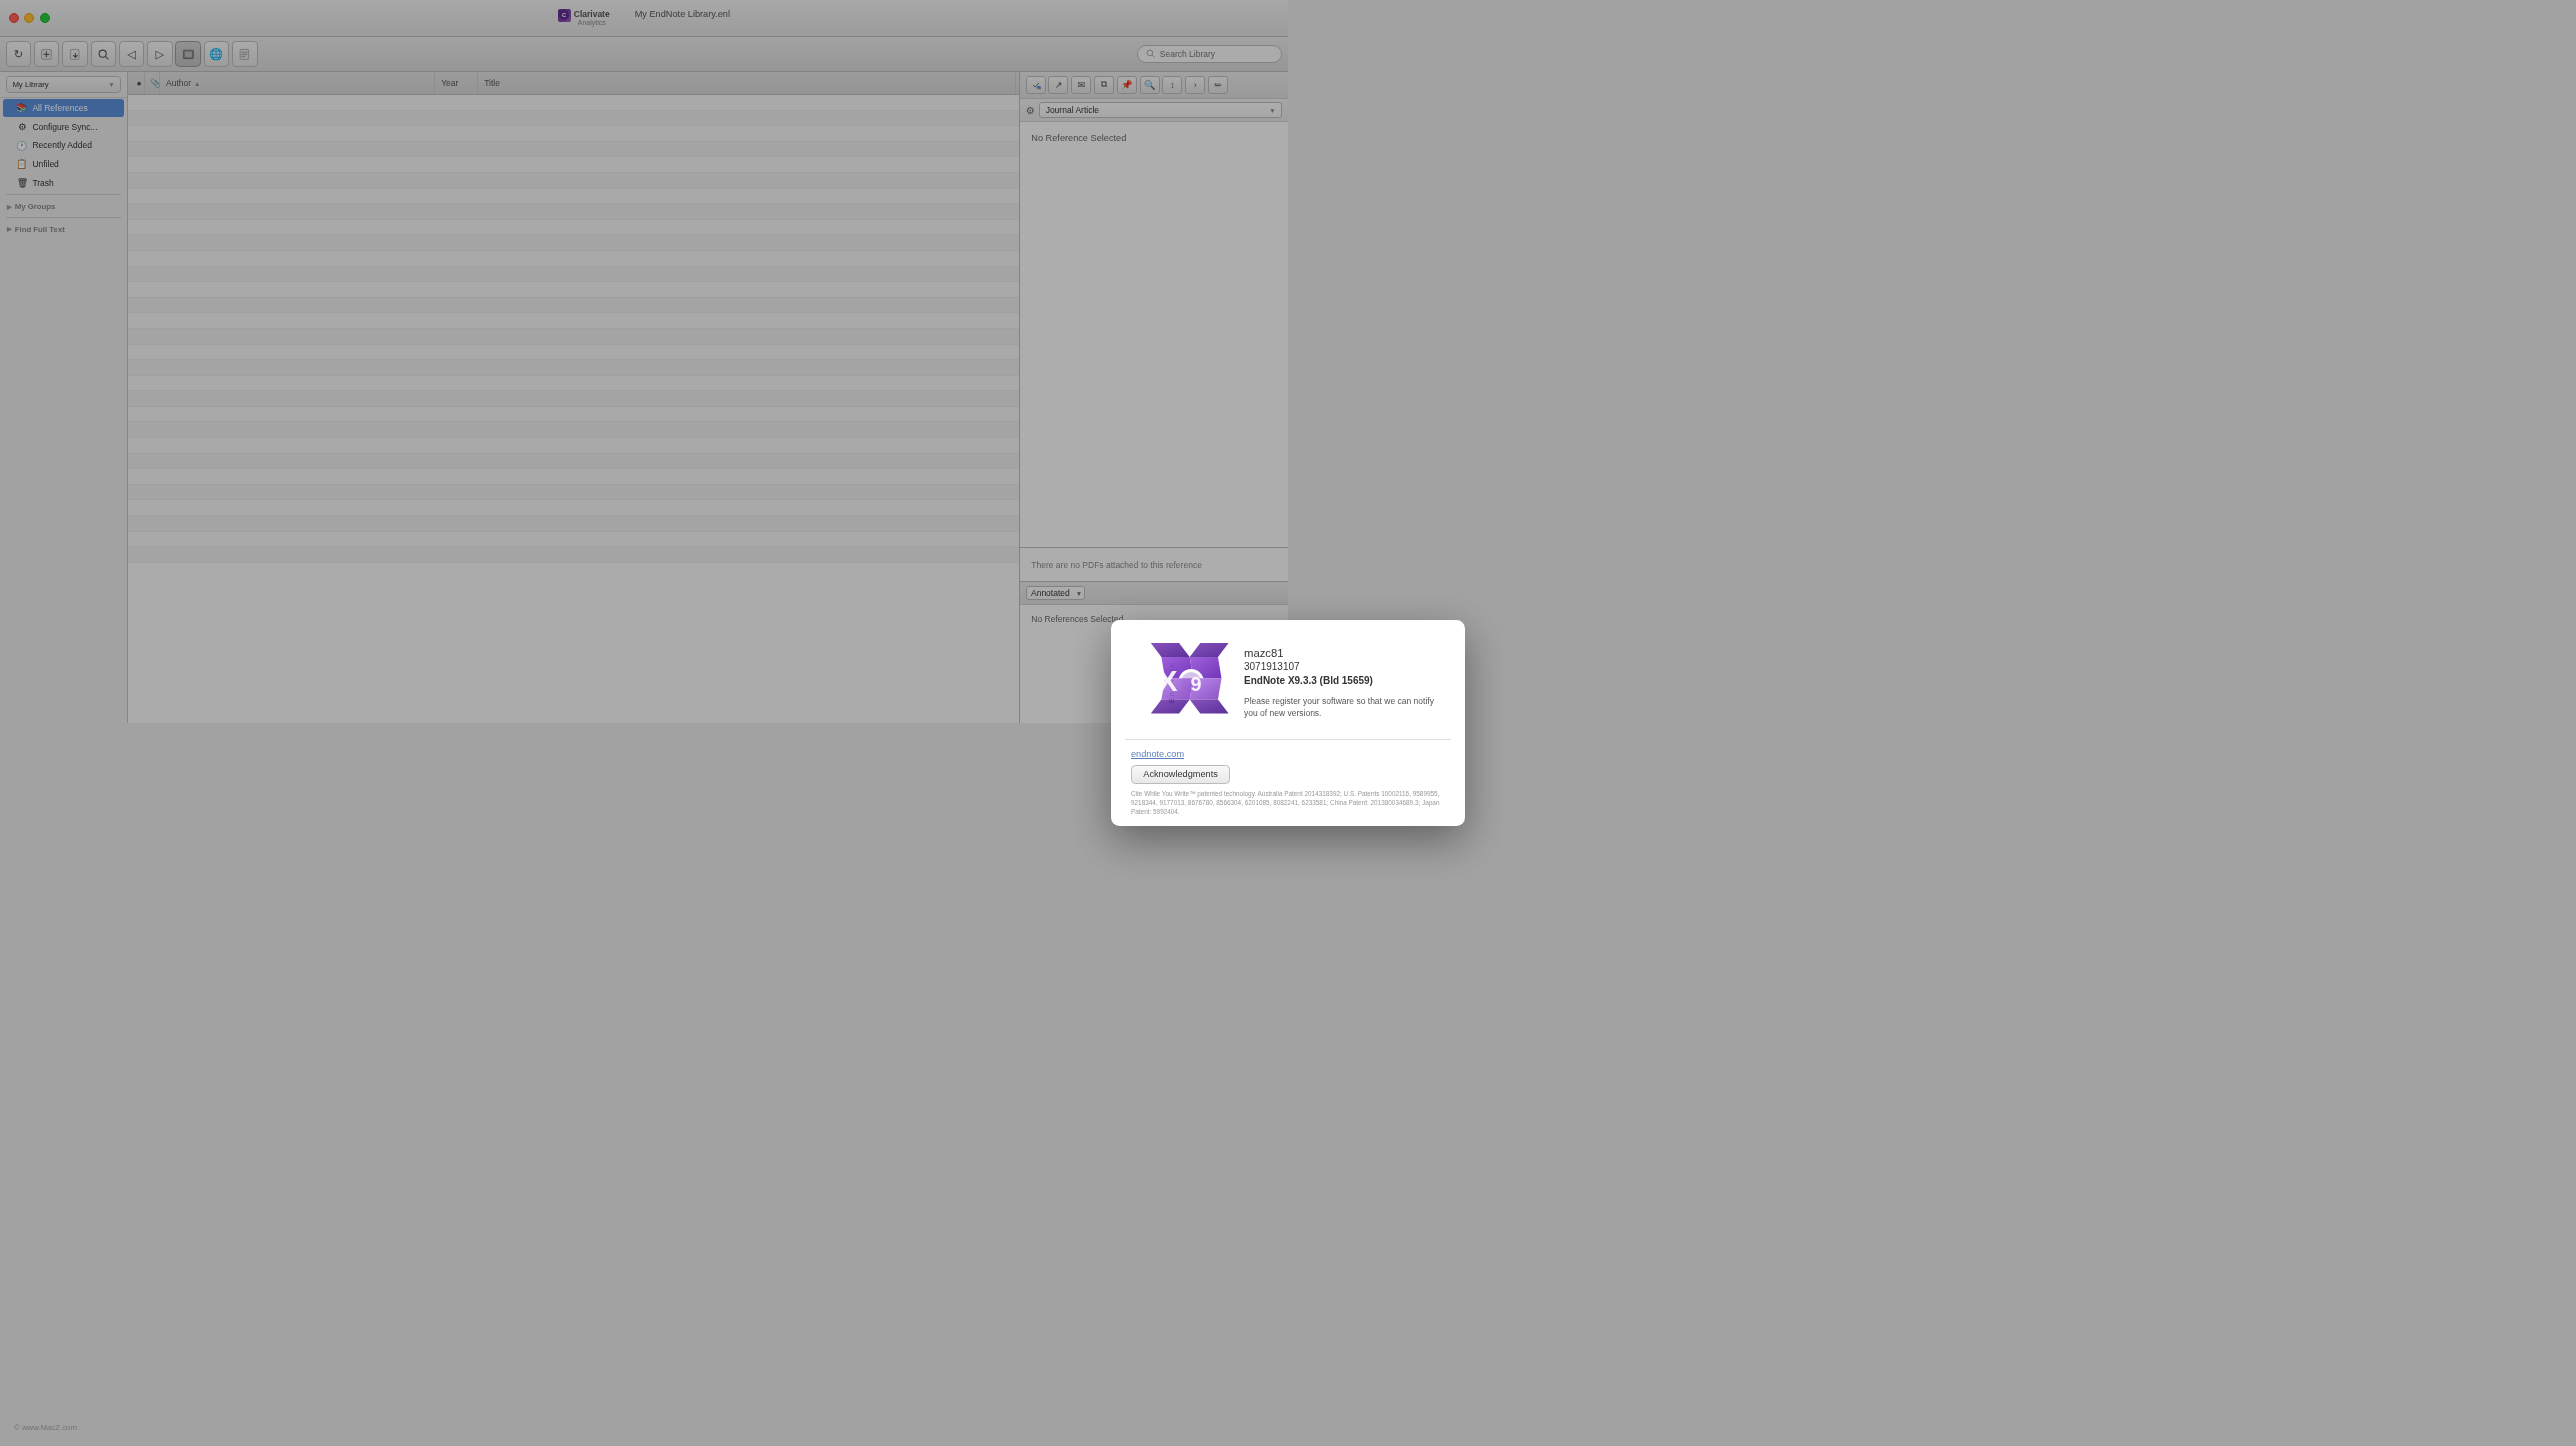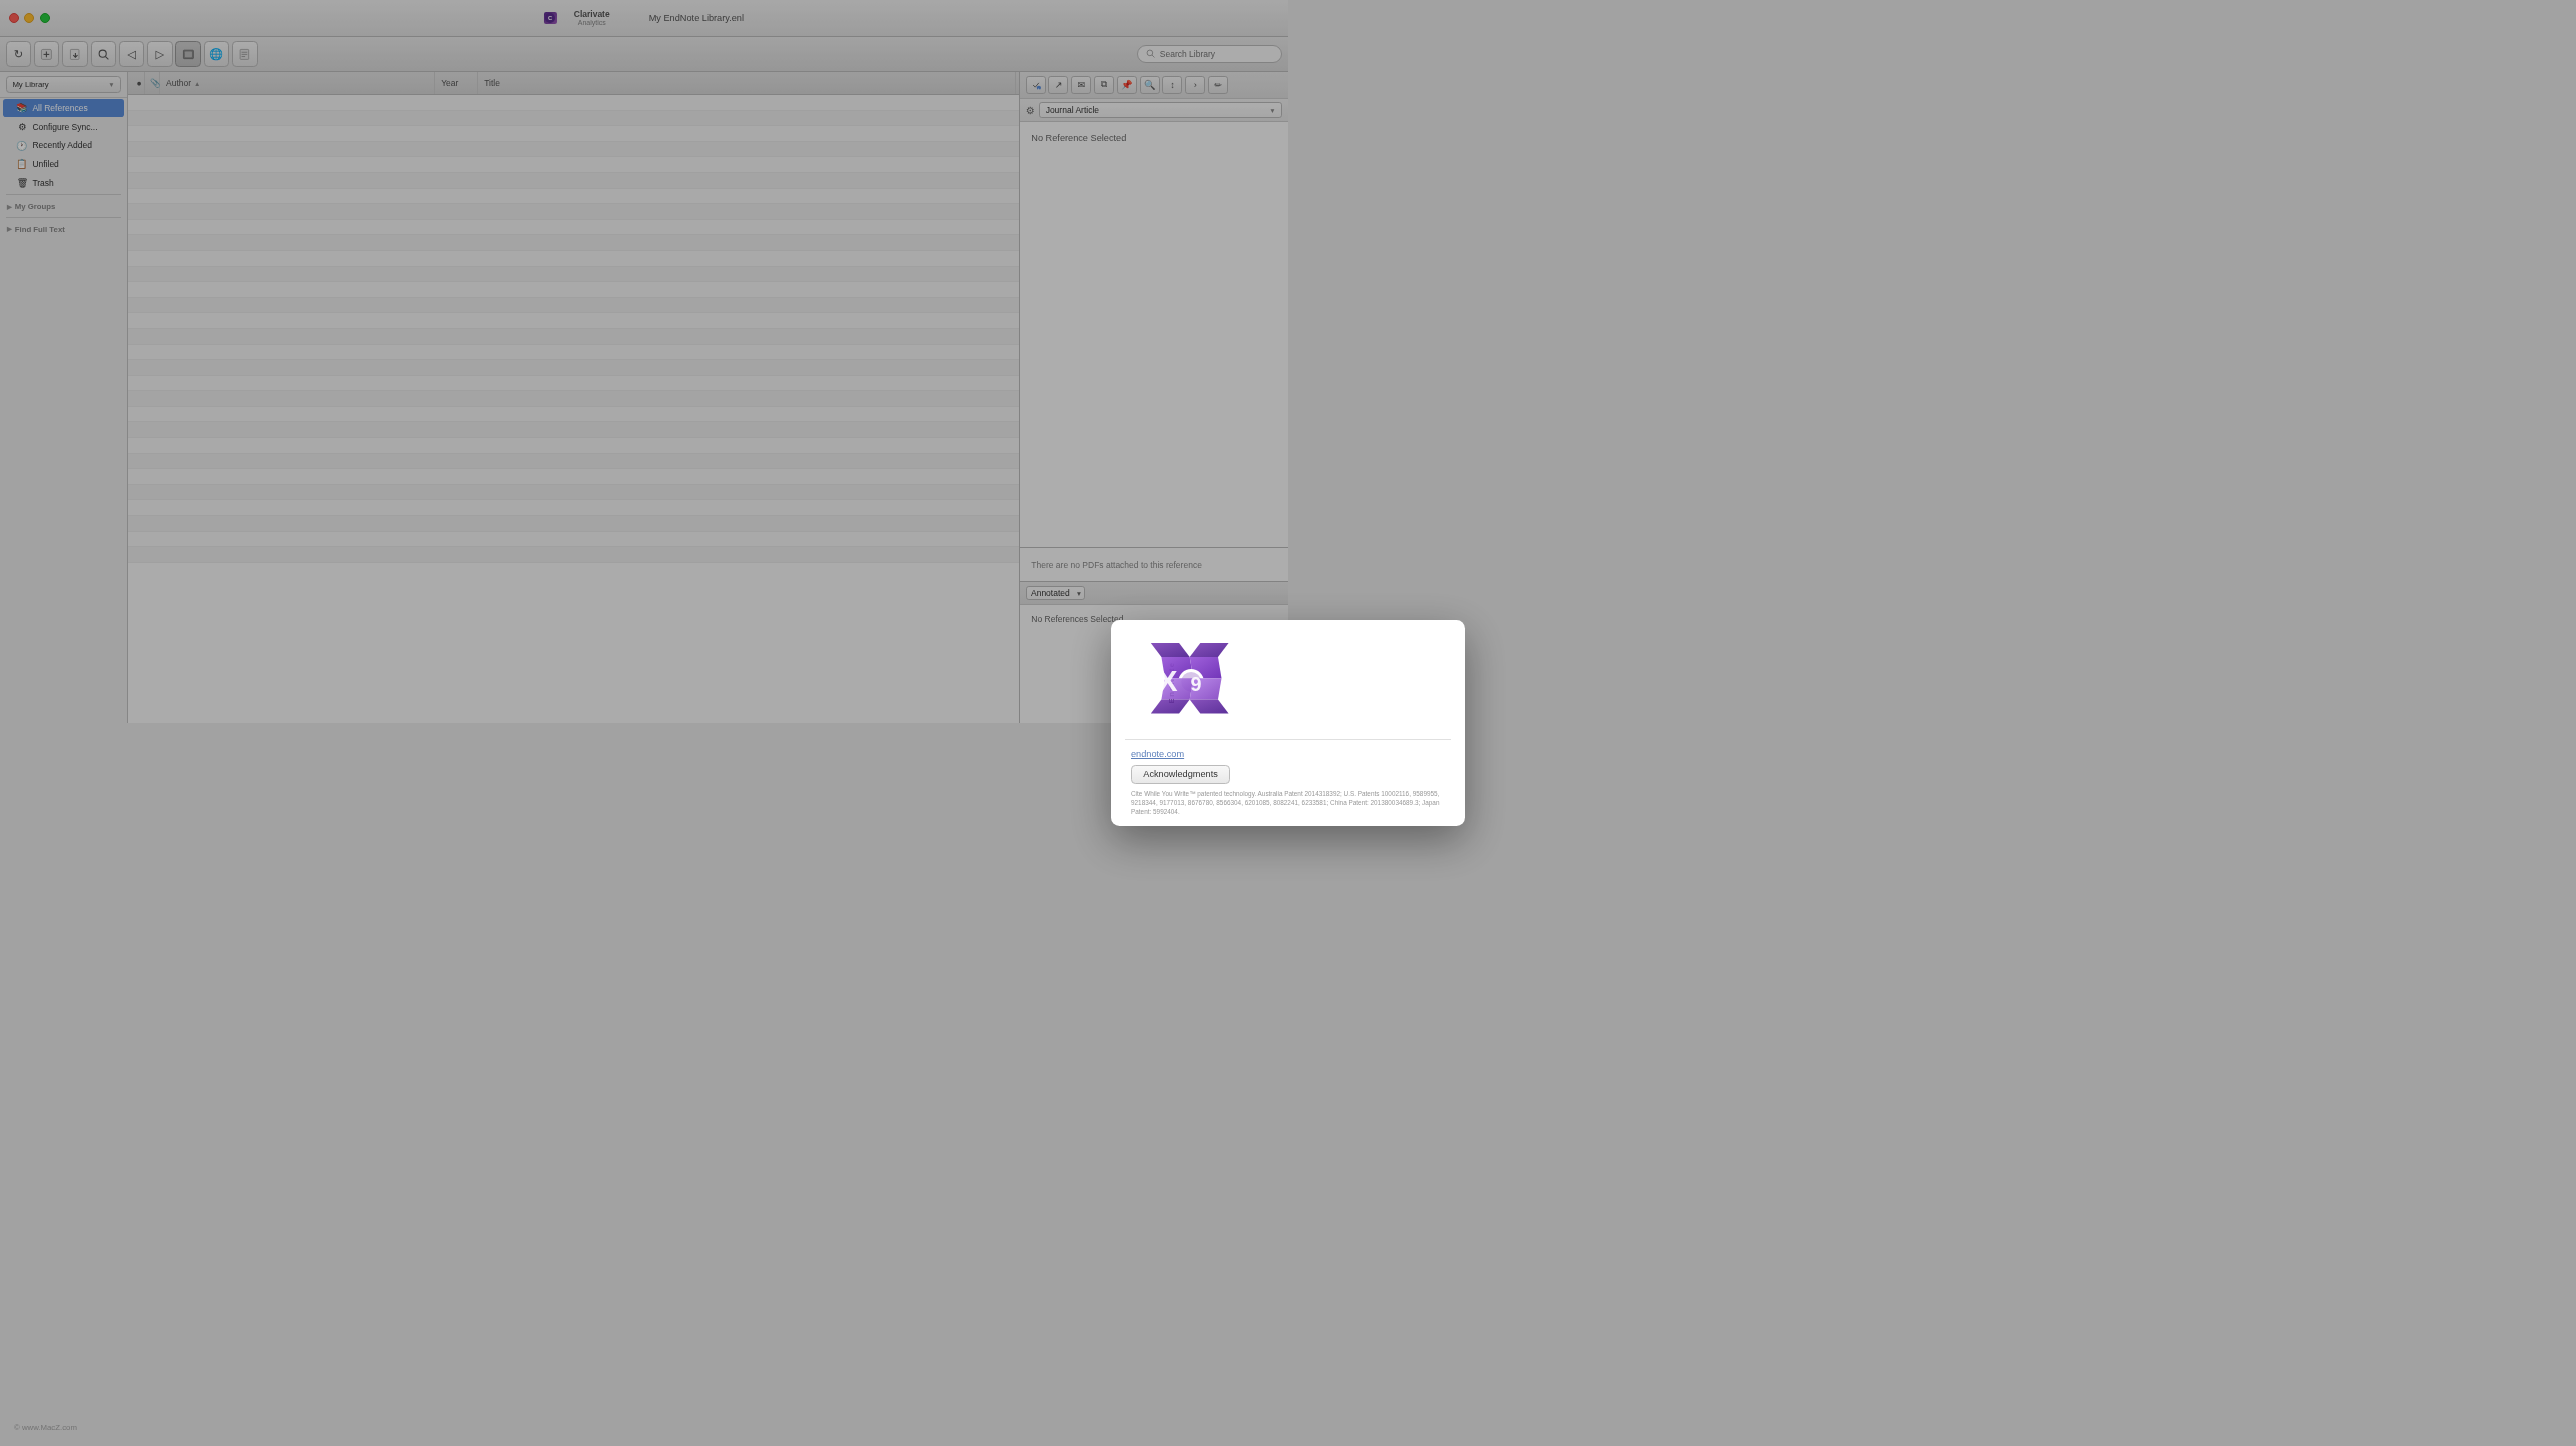--- a/index.html
+++ b/index.html
@@ -36,22 +36,22 @@
     }
     .tl-red { background: #ff5f57; border: 0.7px solid #e0443e; }
     .tl-yellow { background: #ffbd2e; border: 0.7px solid #dea123; }
     .tl-green { background: #28c940; border: 0.7px solid #1aab29; }
 
     .window-title {
       position: absolute;
       left: 50%;
       transform: translateX(-50%);
       display: flex;
-      align-items: center;
-      gap: 17px;
+      align-items: flex-start;
+      gap: 3px;
       font-size: 9.2px;
       color: #333;
       font-weight: 500;
     }
     .clarivate-logo {
       width: 12.8px;
       height: 12.8px;
       background: linear-gradient(135deg, #5b2d8e, #9b59b6);
       border-radius: 2.1px;
       display: flex;
@@ -723,20 +723,26 @@
             <polygon points="60,50 100,50 95,80 55,80" fill="url(#purpleGrad3)" opacity="0.9"></polygon>
             <polygon points="15,80 55,80 40,100 0,100" fill="url(#purpleGrad)" opacity="0.9"></polygon>
             <polygon points="55,80 95,80 110,100 70,100" fill="url(#purpleGrad)" opacity="0.9"></polygon>
           </g>
 
           <text x="52" y="72" font-size="42" font-weight="900" fill="white" opacity="0.9" text-anchor="middle">X</text>
           <text x="92" y="72" font-size="28" font-weight="900" fill="white" opacity="0.9" text-anchor="middle">9</text>
         </svg>
       </div>
 
+      <div class="about-info">
+        <div class="about-username">mazc81</div>
+        <div class="about-serial">3071913107</div>
+        <div class="about-version">EndNote X9.3.3 (Bld 15659)</div>
+        <div class="about-register">Please register your software so that we can notify you of new versions.</div>
+      </div>
     </div>
 
     <div class="about-divider"></div>
 
     <div class="about-footer">
       <div class="about-website">endnote.com</div>
       <button class="ack-button">Acknowledgments</button>
       <div class="about-patents">Cite While You Write™ patented technology. Australia Patent 2014318392; U.S. Patents 10002116, 9589955, 9218344, 9177013, 8676780, 8566304, 6201085, 8082241, 6233581; China Patent: 201380034689.3; Japan Patent: 5992404.</div>
     </div>
   </div>

